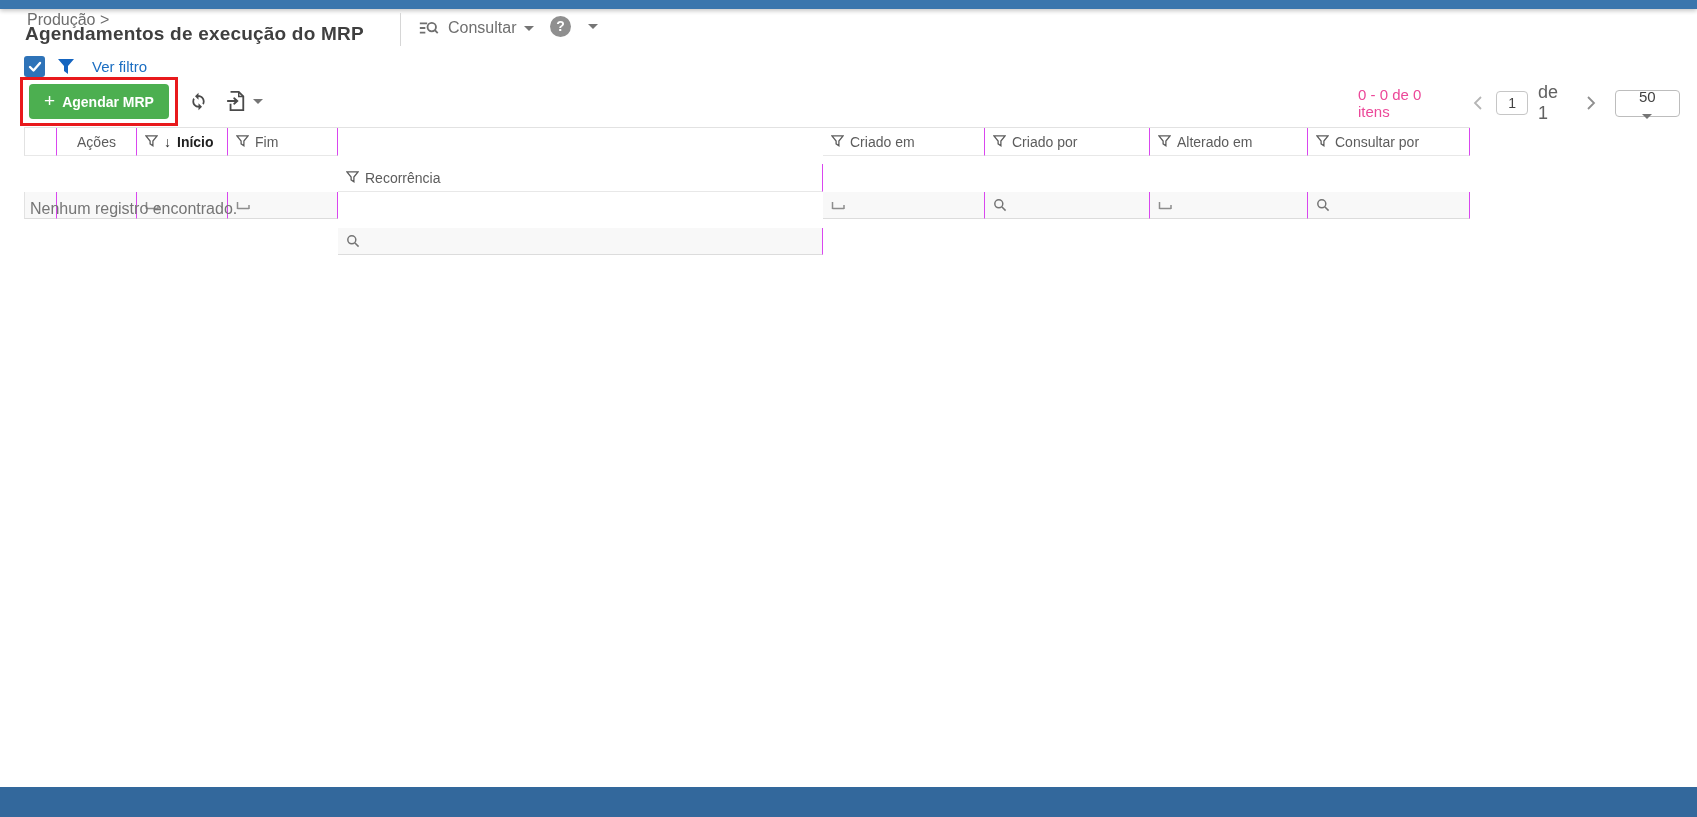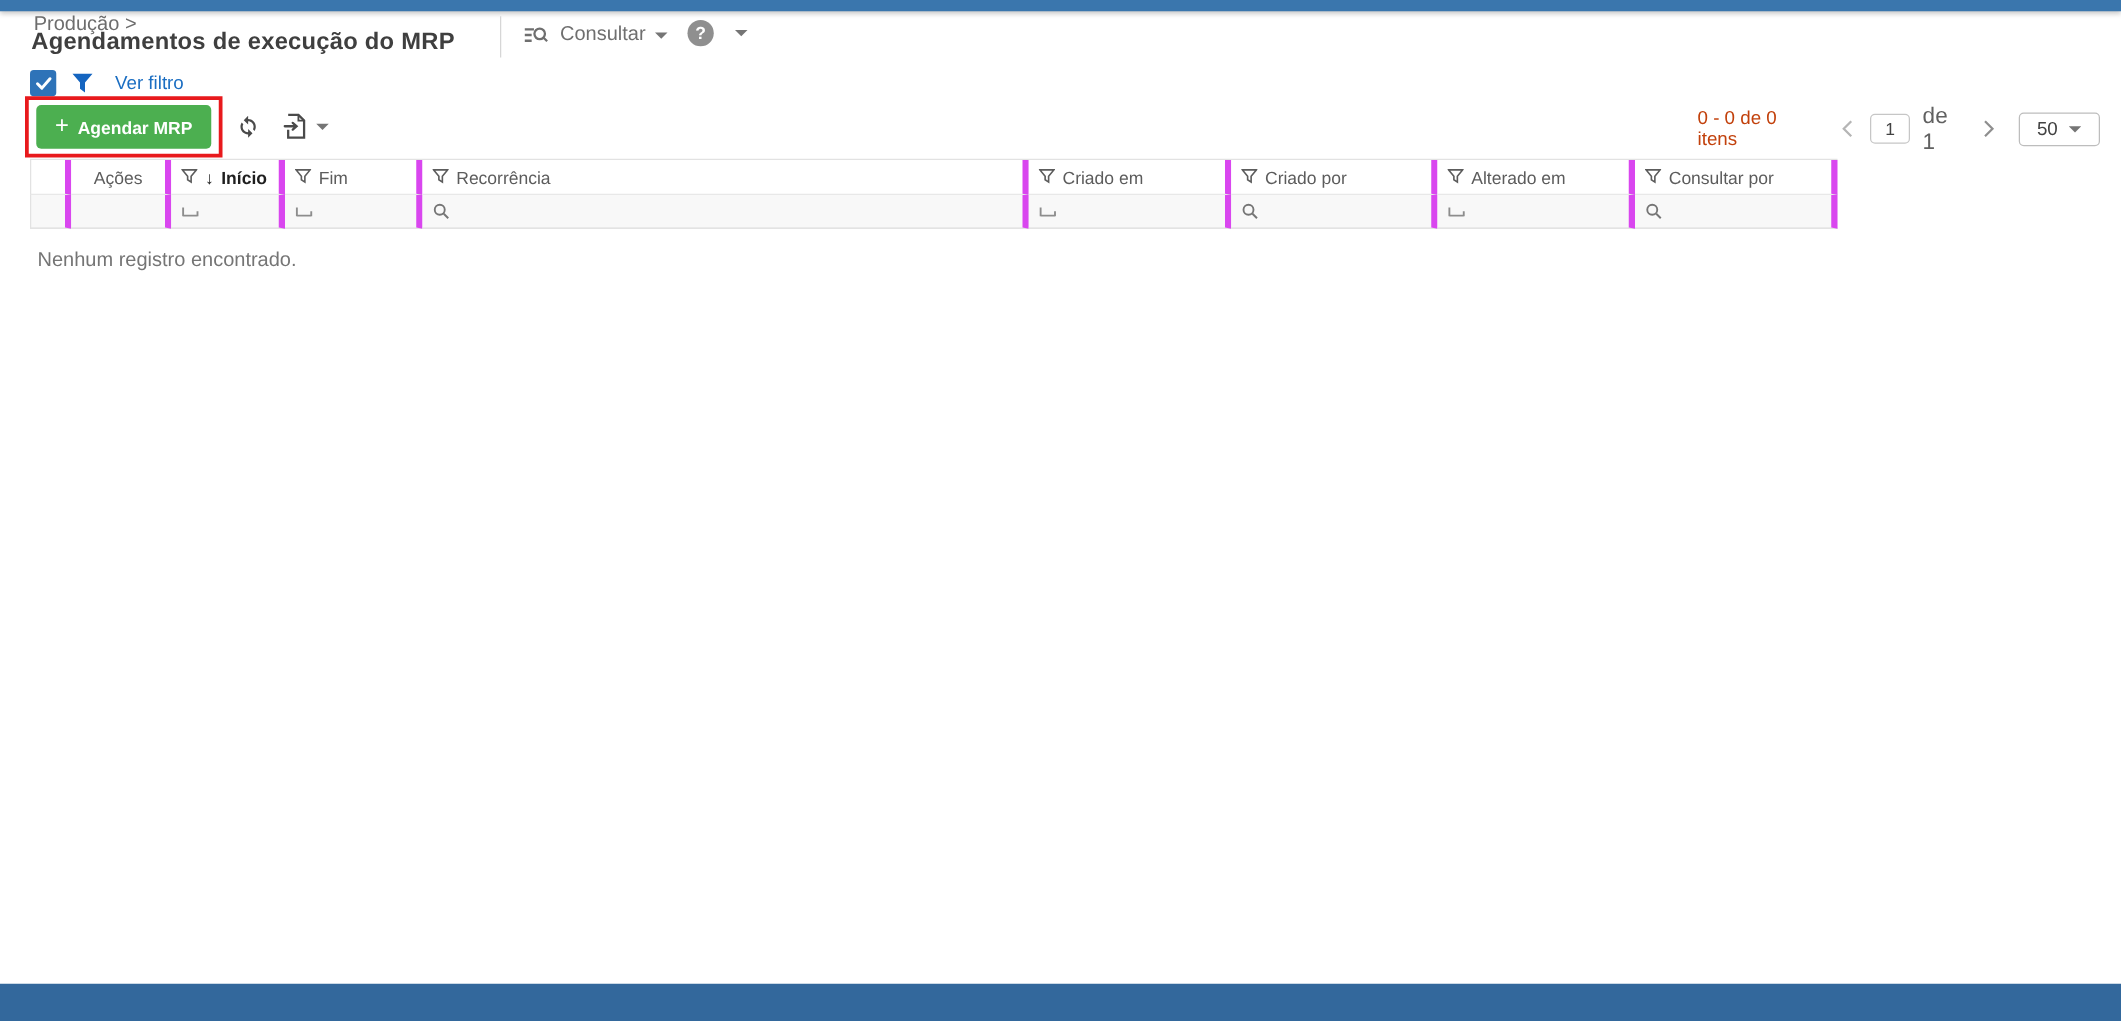--- a/index.html
+++ b/index.html
@@ -37,41 +37,41 @@
   .btn-green { position: absolute; top: 84px; left: 29px; width: 140px; height: 35px; border: none;
     background: #4caf50; color: #ffffff; border-radius: 4px; font-size: 14px; font-weight: 700;
     font-family: inherit; display: flex; align-items: center; justify-content: center; gap: 7px; cursor: pointer; }
   .btn-green .plus { font-size: 19px; font-weight: 400; line-height: 1; margin-top: -2px; }
   .icon-btn { position: absolute; background: none; border: none; padding: 0; cursor: pointer; }
   .refresh-btn { top: 90px; left: 188px; }
   .export-group { position: absolute; top: 90px; left: 226px; display: flex; align-items: center; gap: 7px; cursor: pointer; }
   
   .pager { position: absolute; top: 89px; left: 1358px; width: 322px; height: 28px;
     display: flex; align-items: center; justify-content: flex-end; gap: 10px; }
-  .pager-items { font-size: 15px; color: #c2410c; margin-right: 4px; }
+  .pager-items { font-size: 15px; color: #ec4899; margin-right: 4px; }
   .pg-chev { background: none; border: none; padding: 0 2px; cursor: pointer; }
   .page-input { width: 32px; height: 24px; border: 1px solid #c6c6c6; border-radius: 4px;
     text-align: center; font-size: 14px; color: #424242; font-family: inherit; }
   .pager-of { font-size: 18px; color: #616161; }
   .size-select { width: 66px; height: 27px; border: 1px solid #bdbdbd; border-radius: 4px;
     display: flex; align-items: center; justify-content: center; gap: 9px; background: #fff;
-    font-size: 15px; color: #424242; cursor: pointer; margin-left: 6px; }
+    font-size: 15px; color: #424242; cursor: pointer; margin-left: 6px; flex-direction: column; }
   
   .grid { position: absolute; top: 127px; left: 24px; width: 1446px; border-top: 1px solid #e2e2e2; }
   .grid-row { display: flex; }
   .grid-head .cell { height: 28px; background: #ffffff; }
   .grid-filter .cell { height: 27px; background: #f8f8f8; border-bottom: 1px solid #dcdcdc; }
-  .cell { border-right: 5px solid #d946ef; display: flex; align-items: center; padding: 0 8px; gap: 6px; overflow: hidden; }
+  .cell { border-right: 1px solid #d946ef; display: flex; align-items: center; padding: 0 8px; gap: 6px; overflow: hidden; }
   .cell:first-child { border-left: 1px solid #e2e2e2; }
   .grid-head .cell { border-bottom: 1px solid #e8e8e8; }
   .hlabel { font-size: 14px; color: #5c5c5c; white-space: nowrap; }
   .hlabel.bold { color: #1f1f1f; font-weight: 700; }
   .sort-arrow { font-size: 14px; color: #2b2b2b; font-weight: 700; }
   .c0 { width: 33px; } .c1 { width: 80px; justify-content: center; } .c2 { width: 91px; }
-  .c3 { width: 110px; } .c4 { width: 485px; } .c5 { width: 162px; }
+  .c3 { width: 110px; } .c4 { width: 485px; margin-top: 36px; } .c5 { width: 162px; }
   .c6 { width: 165px; } .c7 { width: 158px; } .c8 { width: 162px; }
   .empty-msg { position: absolute; top: 200px; left: 30px; font-size: 16px; color: #757575; }
   svg { display: block; }
 </style>
 </head>
 <body>
 
 <div class="topbar"></div>
 <div class="bottombar"></div>
 

